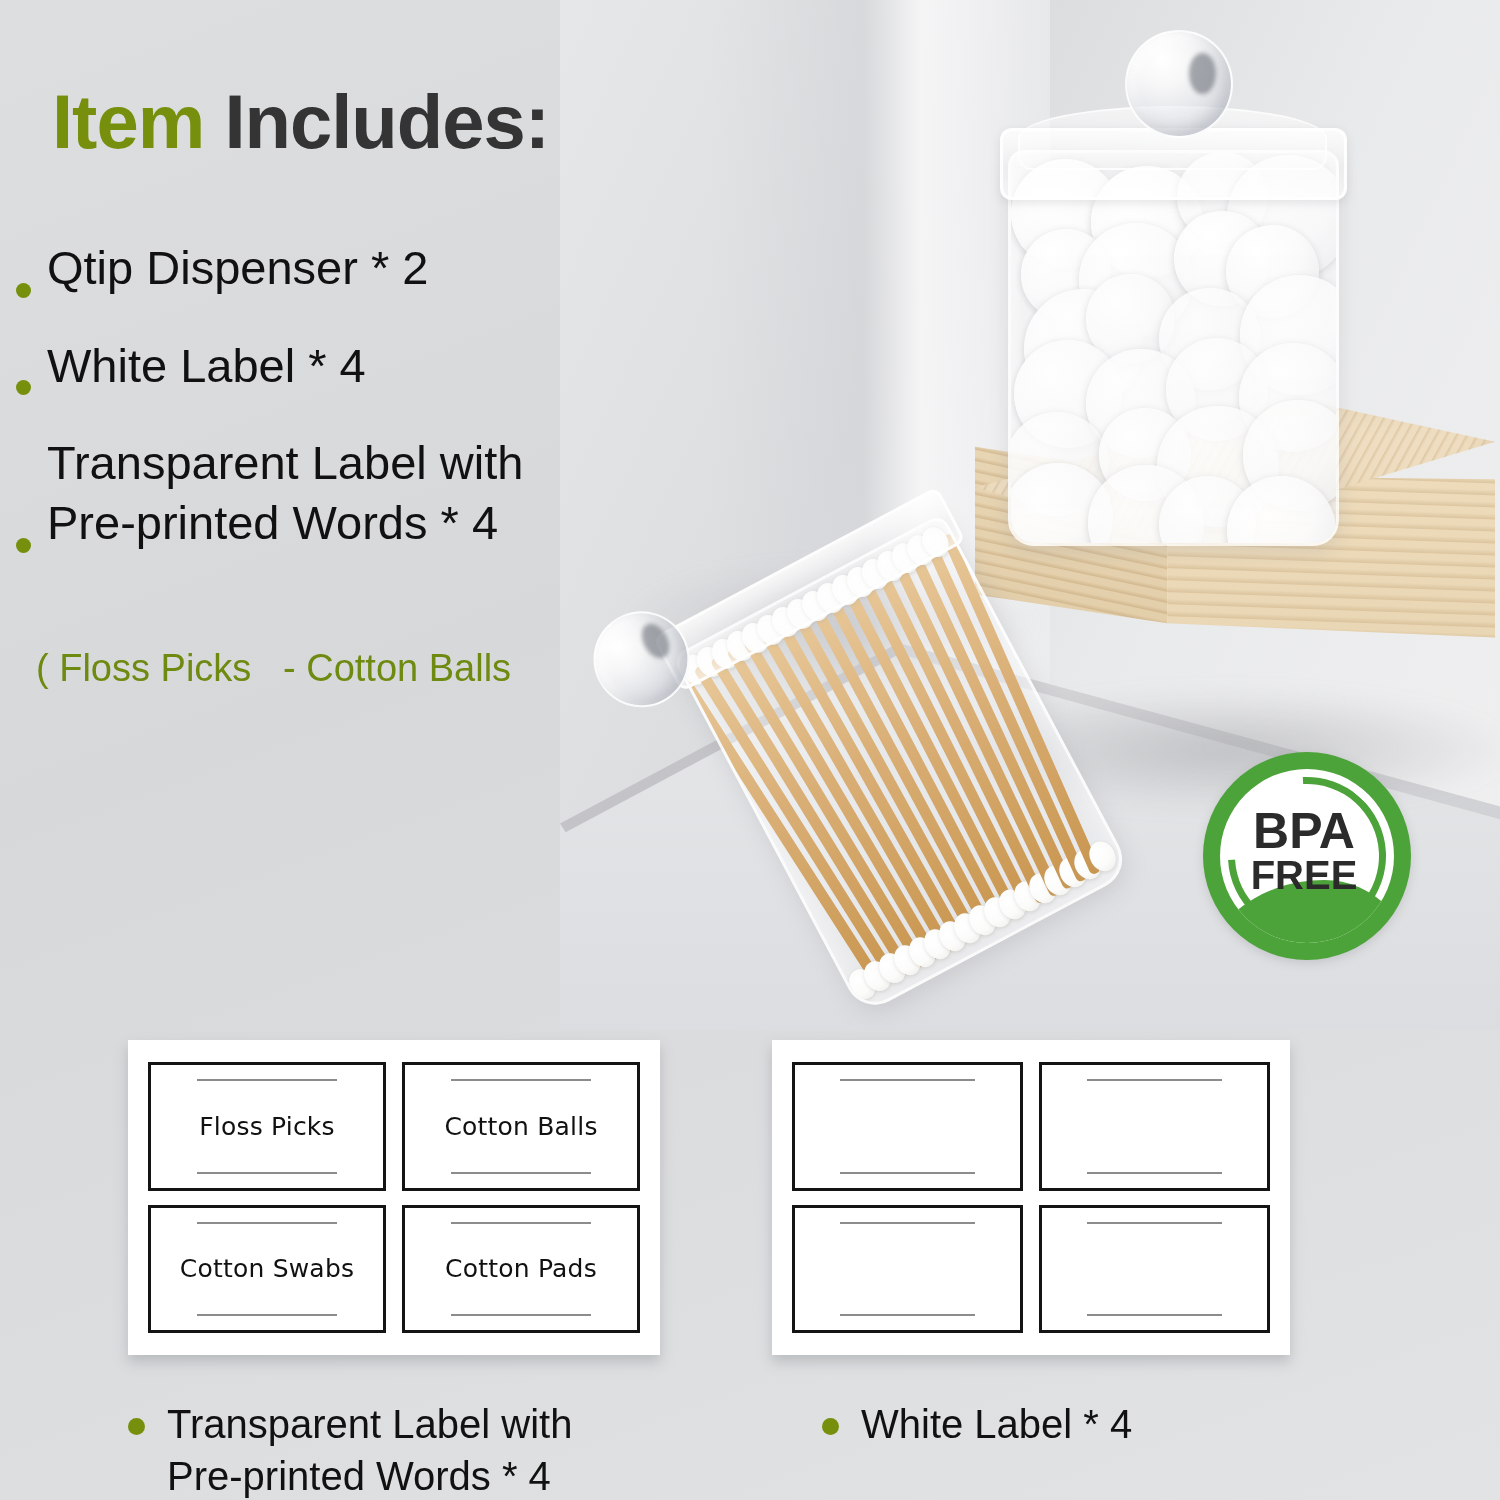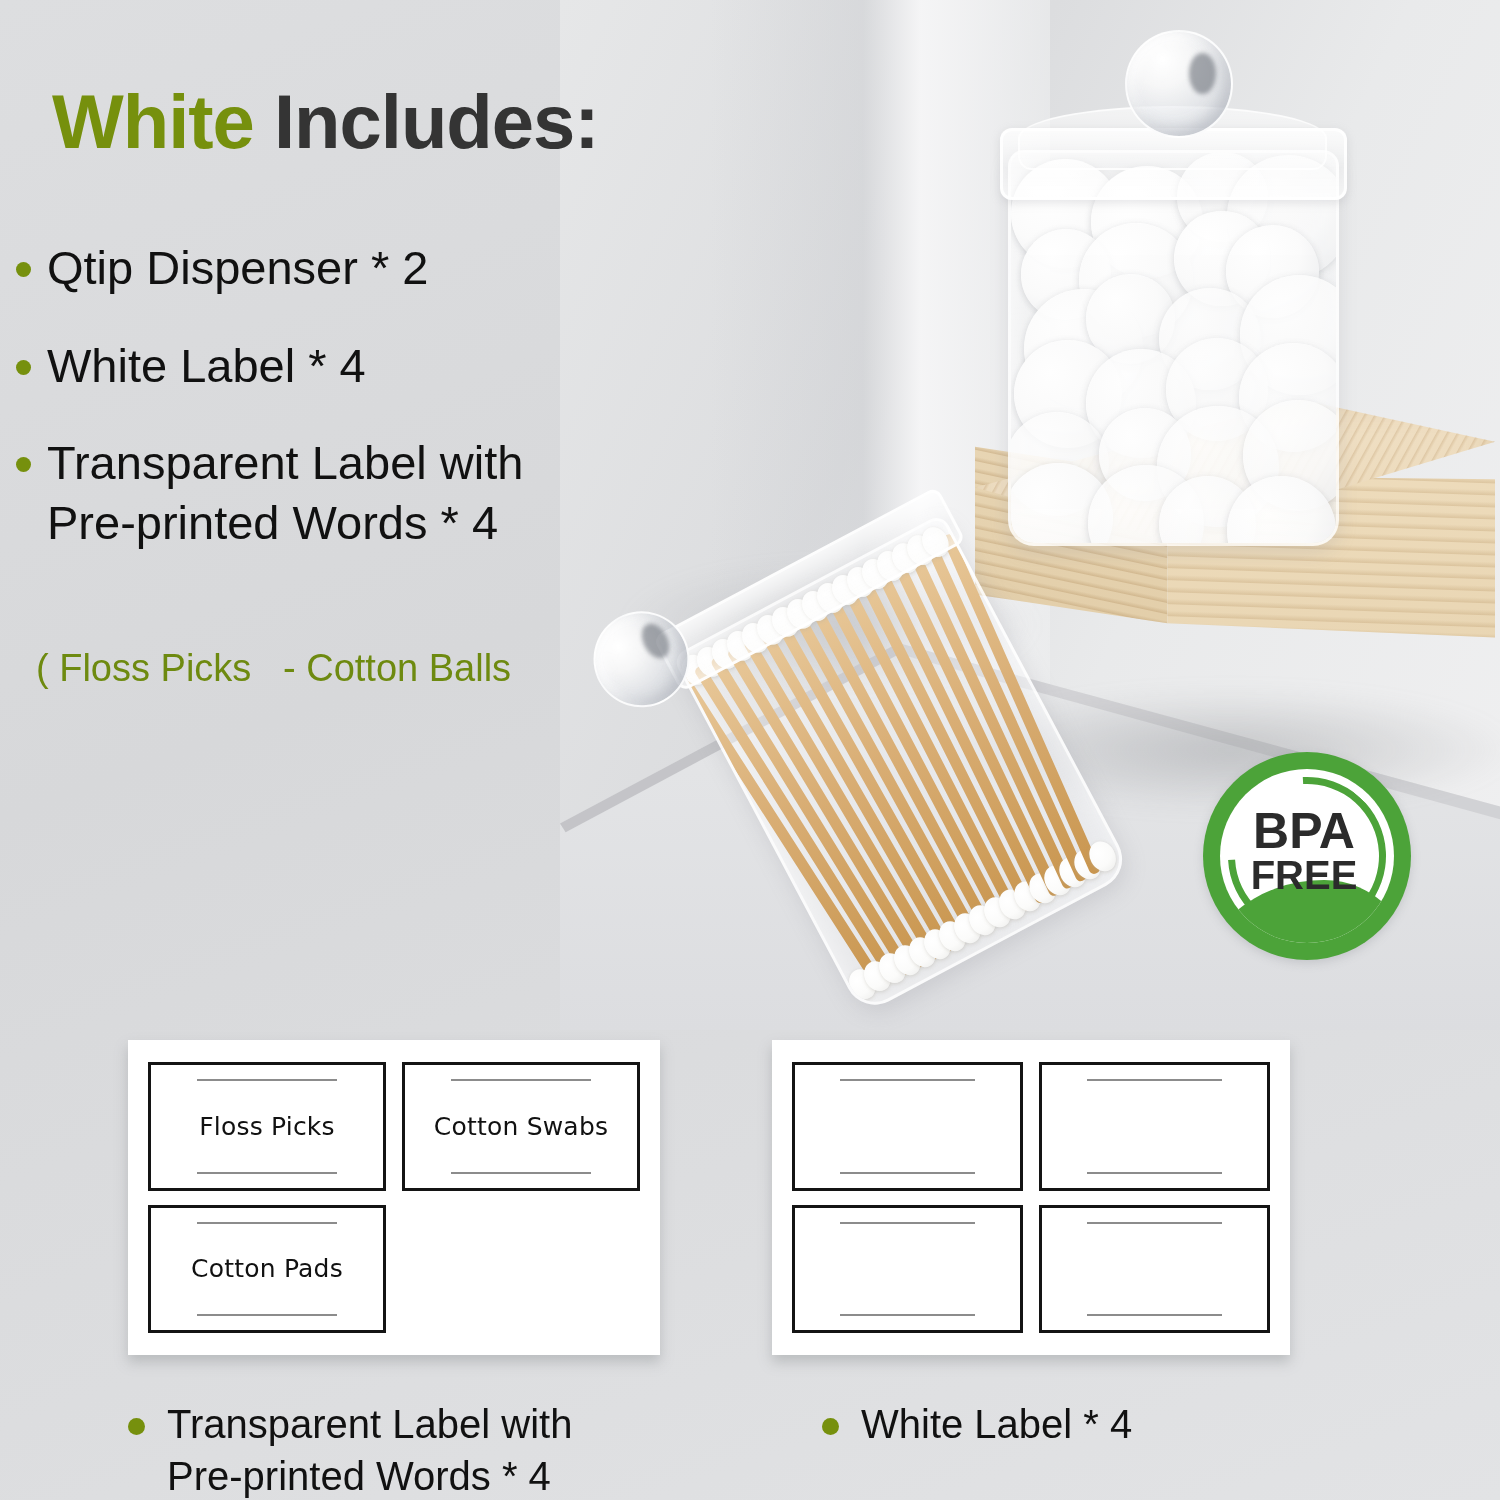--- a/index.html
+++ b/index.html
@@ -198,21 +198,21 @@
   
   .heading {
     position: absolute; left: 52px; top: 78px;
     font-size: 76px; font-weight: 700; letter-spacing: -1px;
     white-space: nowrap;
   }
   .heading .g { color: #76900d; }
   .heading .d { color: #343434; }
 
   .bullets { position: absolute; left: 16px; top: 238px; width: 690px; }
-  .bullet-row { display: flex; align-items: flex-start; margin-bottom: 38px; }
+  .bullet-row { display: flex; align-items: flex-end; margin-bottom: 38px; }
   .bullet-dot {
     width: 15px; height: 15px; border-radius: 50%;
     background: #76900d; margin: 24px 16px 0 0; flex: 0 0 auto;
   }
   .bullet-text {
     color: #111; font-size: 47px; line-height: 1.27; font-weight: 400;
   }
 
   .sublist {
     position: absolute; left: 36px; top: 640px;
@@ -407,21 +407,21 @@
           </div>
       </div>
       <div class="lid"></div>
       <div class="knob">
         <div class="knob-glint"></div>
       </div>
     </div>
   </div>
 
   <div class="heading">
-    <span class="g">White</span><span class="d"> Includes:</span>
+    <span class="g">Item</span><span class="d"> Includes:</span>
   </div>
 
   <div class="bullets">
     <div class="bullet-row">
       <span class="bullet-dot"></span>
       <span class="bullet-text">Qtip Dispenser * 2</span>
     </div>
     <div class="bullet-row">
       <span class="bullet-dot"></span>
       <span class="bullet-text">White Label * 4</span>
@@ -449,20 +449,25 @@
   </div>
 
   <div class="sheet" id="sheet-transparent">
     <div class="label-cell">
       <span class="label-rule"></span>
       <span class="label-name">Floss Picks</span>
       <span class="label-rule"></span>
     </div>
     <div class="label-cell">
       <span class="label-rule"></span>
+      <span class="label-name">Cotton Balls</span>
+      <span class="label-rule"></span>
+    </div>
+    <div class="label-cell">
+      <span class="label-rule"></span>
       <span class="label-name">Cotton Swabs</span>
       <span class="label-rule"></span>
     </div>
     <div class="label-cell">
       <span class="label-rule"></span>
       <span class="label-name">Cotton Pads</span>
       <span class="label-rule"></span>
     </div>
   </div>
 

